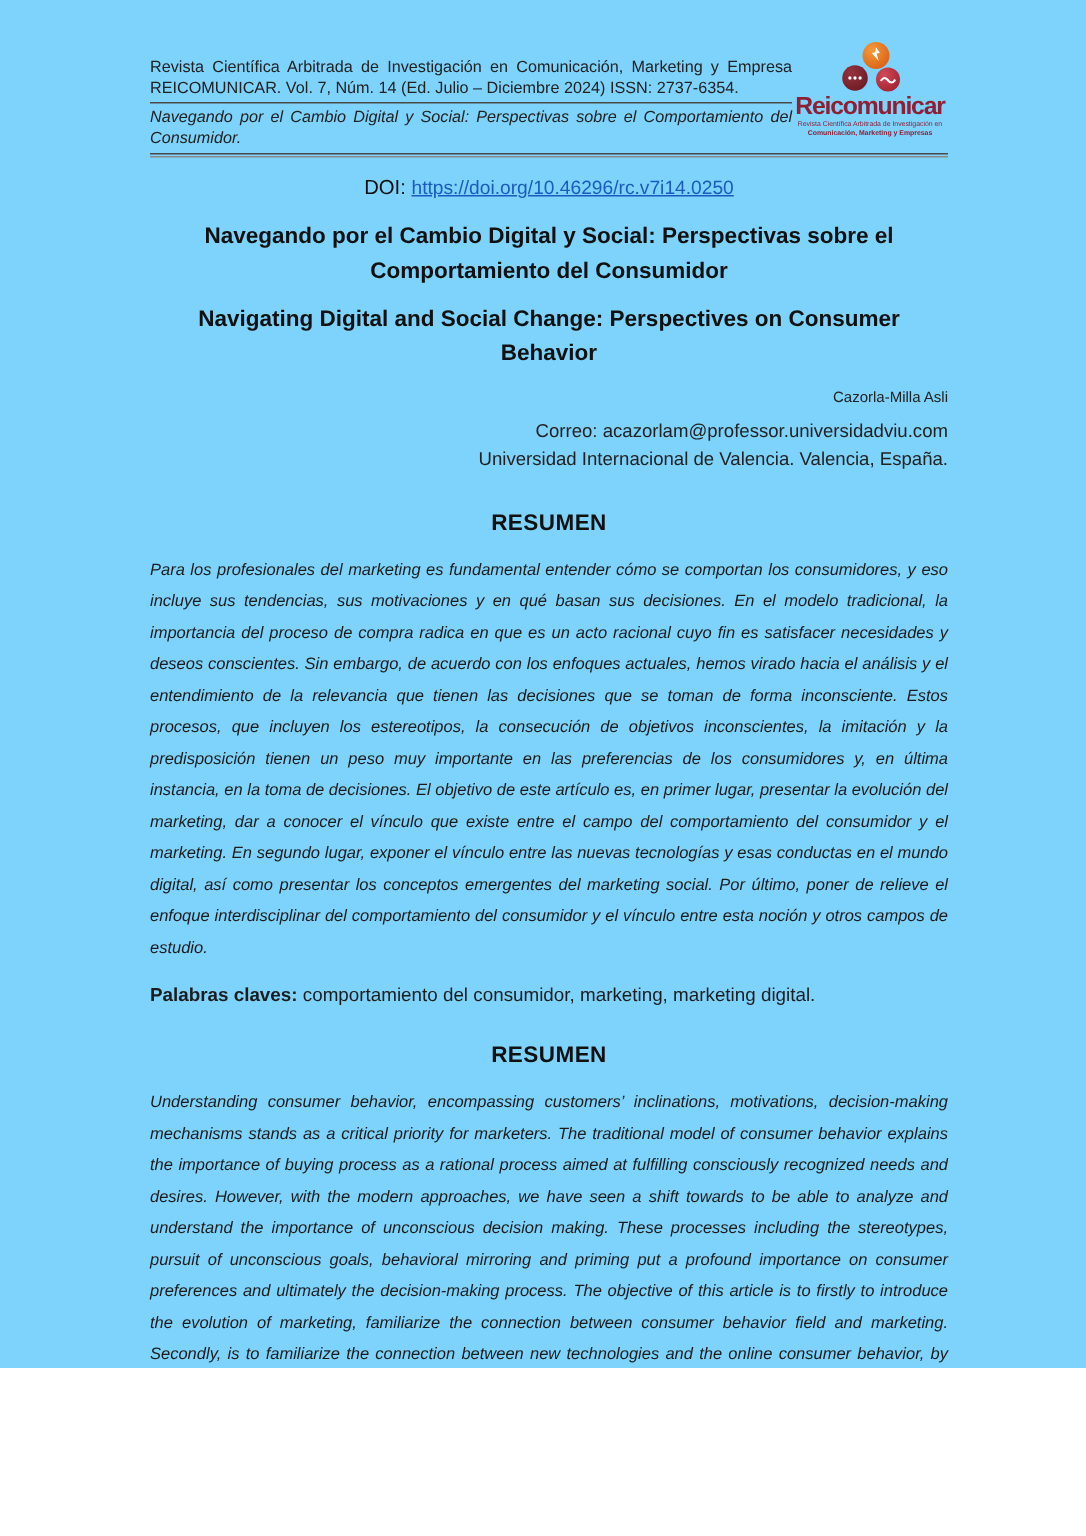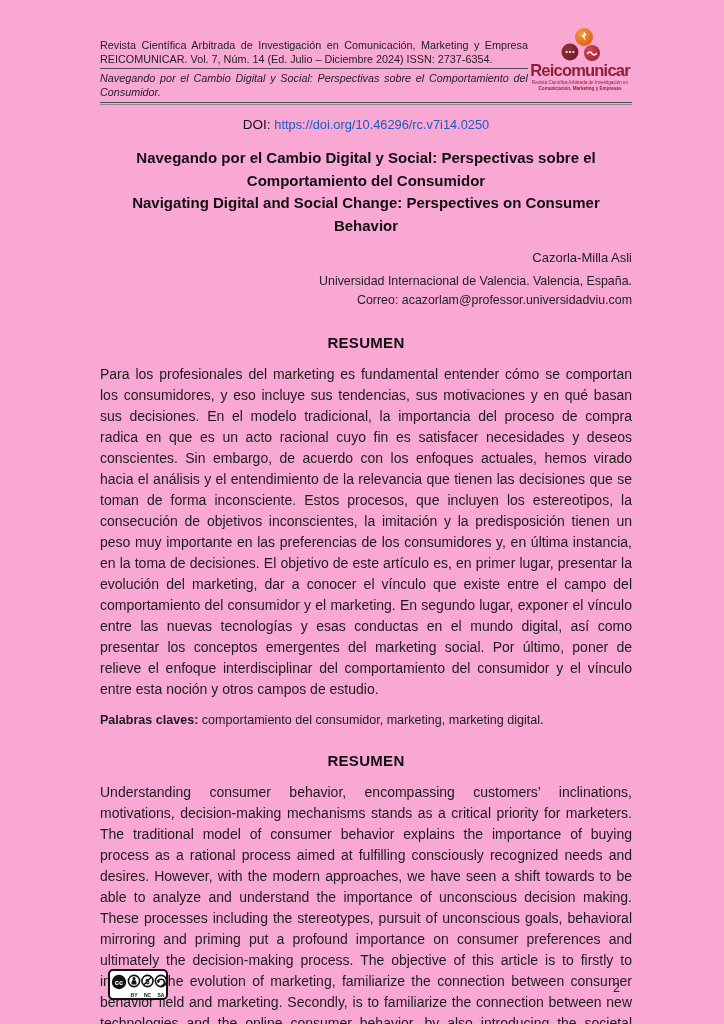--- a/index.html
+++ b/index.html
@@ -1,53 +1,53 @@
 <!DOCTYPE html>
 <html><head>
 <meta charset="utf-8">
 <style>
   * { margin:0; padding:0; box-sizing:border-box; }
   html,body { background:#ffffff; }
   .page {
     position:relative;
-    width:724px; height:1024px;
+    width:724px; height:912px;
     margin:0 auto;
-    background:#f9a8d4;
+    background:#7dd3fc;
     font-family:"Liberation Sans", sans-serif;
     color:#1a1a1a;
     overflow:hidden;
   }
   .content { padding:38px 92px 0 100px; }
 
   
   .hdr-row { display:flex; justify-content:space-between; align-items:flex-start; }
   .hdr-text { width:436px; font-size:10.8px; line-height:14px; text-align:justify; color:#222; }
   .hdr-journal { border-bottom:1.4px solid #4a4a4a; padding-bottom:2px; }
   .hdr-running { font-style:italic; padding-top:2px; }
   .hdr-logo { width:104px; text-align:left; margin-top:-12px; }
   .hdr-logo svg { display:block; }
   .hdr-rule { border-top:1.6px solid #4a4a4a; border-bottom:1px solid #8a8a8a; height:3px; margin-top:3px; }
 
   
   .doi { text-align:center; margin-top:12px; font-size:13.5px; }
   .doi b { color:#111; font-weight:normal; }
-  .doi a { color:#1b5bbf; font-size:12.8px; cursor:pointer; }
+  .doi a { color:#1b5bbf; text-decoration:underline; font-size:12.8px; cursor:pointer; }
 
   
   .title { text-align:center; font-weight:bold; font-size:15px; line-height:22.5px; color:#111; }
   .title-es { margin-top:15px; }
-  .title-en { margin-top:0; }
+  .title-en { margin-top:10px; }
 
   
-  .author { text-align:right; margin-top:13px; font-size:13px; color:#222; }
+  .author { text-align:right; margin-top:13px; font-size:10px; color:#222; }
   .affil { text-align:right; margin-top:7px; font-size:12.4px; line-height:18.5px; color:#222; }
 
   
   .sec-head { text-align:center; font-weight:bold; font-size:15px; margin-top:25px; letter-spacing:0.3px; color:#111; }
-  .body-par { text-align:justify; font-size:14px; line-height:21px; margin-top:13px; color:#1c1c1c; }
+  .body-par { text-align:justify; font-size:11px; line-height:21px; margin-top:13px; color:#1c1c1c;font-style:italic; }
   .kw-line { font-size:12.55px; margin-top:13px; color:#1c1c1c; }
   .kw-line b { font-weight:bold; }
 
   
   .cc-badge { position:absolute; left:108px; top:969px; cursor:pointer; }
   .page-num { position:absolute; right:104px; top:981px; font-size:12.5px; color:#222; }
 </style>
 </head>
 <body>
 
@@ -97,22 +97,22 @@
     <div class="doi">
       <b>DOI:</b>
       <a>https://doi.org/10.46296/rc.v7i14.0250</a>
     </div>
 
     <h1 class="title title-es">Navegando por el Cambio Digital y Social: Perspectivas sobre el Comportamiento del Consumidor</h1>
     <h2 class="title title-en">Navigating Digital and Social Change: Perspectives on Consumer Behavior</h2>
 
     <div class="author">Cazorla-Milla Asli</div>
     <div class="affil">
+      <div>Correo: acazorlam@professor.universidadviu.com</div>
       <div>Universidad Internacional de Valencia. Valencia, España.</div>
-      <div>Correo: acazorlam@professor.universidadviu.com</div>
     </div>
 
     <div class="sec-head">RESUMEN</div>
     <p class="body-par">Para los profesionales del marketing es fundamental entender cómo se comportan los consumidores, y eso incluye sus tendencias, sus motivaciones y en qué basan sus decisiones. En el modelo tradicional, la importancia del proceso de compra radica en que es un acto racional cuyo fin es satisfacer necesidades y deseos conscientes. Sin embargo, de acuerdo con los enfoques actuales, hemos virado hacia el análisis y el entendimiento de la relevancia que tienen las decisiones que se toman de forma inconsciente. Estos procesos, que incluyen los estereotipos, la consecución de objetivos inconscientes, la imitación y la predisposición tienen un peso muy importante en las preferencias de los consumidores y, en última instancia, en la toma de decisiones. El objetivo de este artículo es, en primer lugar, presentar la evolución del marketing, dar a conocer el vínculo que existe entre el campo del comportamiento del consumidor y el marketing. En segundo lugar, exponer el vínculo entre las nuevas tecnologías y esas conductas en el mundo digital, así como presentar los conceptos emergentes del marketing social. Por último, poner de relieve el enfoque interdisciplinar del comportamiento del consumidor y el vínculo entre esta noción y otros campos de estudio.</p>
     <p class="kw-line">
       <b>Palabras claves:</b><span> comportamiento del consumidor, marketing, marketing digital.</span>
     </p>
 
     <div class="sec-head">RESUMEN</div>
     <p class="body-par">Understanding consumer behavior, encompassing customers’ inclinations, motivations, decision-making mechanisms stands as a critical priority for marketers. The traditional model of consumer behavior explains the importance of buying process as a rational process aimed at fulfilling consciously recognized needs and desires. However, with the modern approaches, we have seen a shift towards to be able to analyze and understand the importance of unconscious decision making. These processes including the stereotypes, pursuit of unconscious goals, behavioral mirroring and priming put a profound importance on consumer preferences and ultimately the decision-making process. The objective of this article is to firstly to introduce the evolution of marketing, familiarize the connection between consumer behavior field and marketing. Secondly, is to familiarize the connection between new technologies and the online consumer behavior, by also introducing the societal marketing concepts as an emerging concept. Lastly,  to emphasize the interdisciplinary approach to consumer behavior and making the important connection between consumer behavior and other fields of study.</p>

